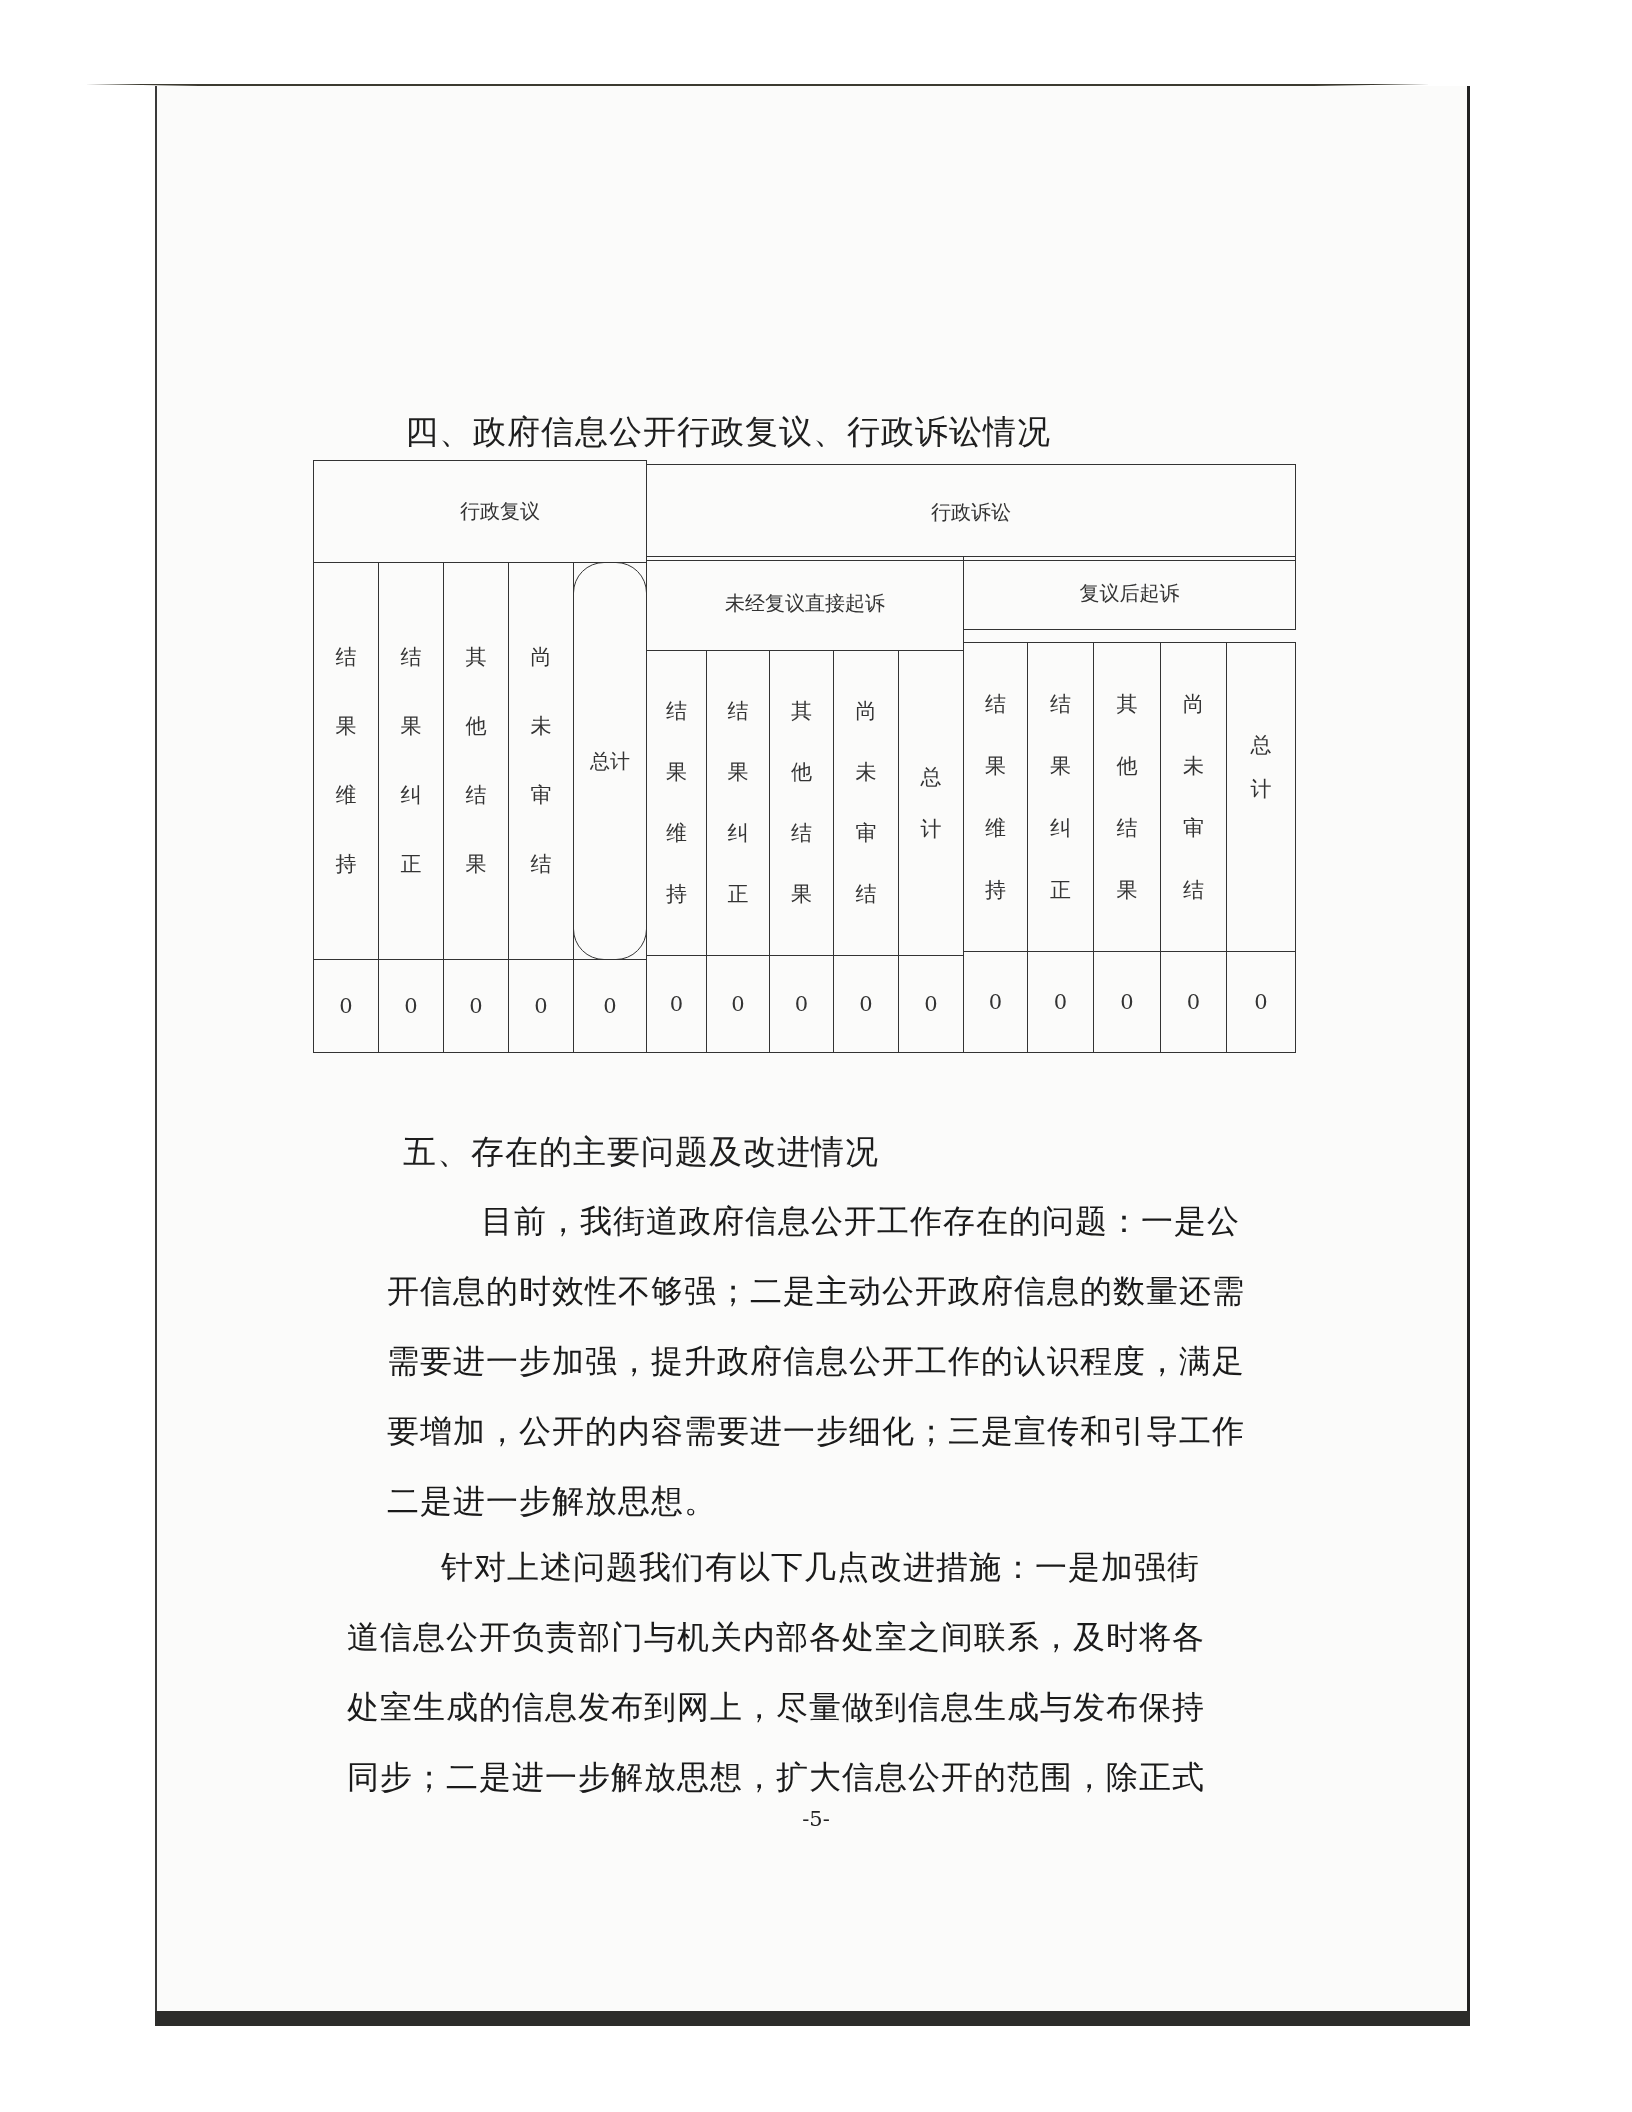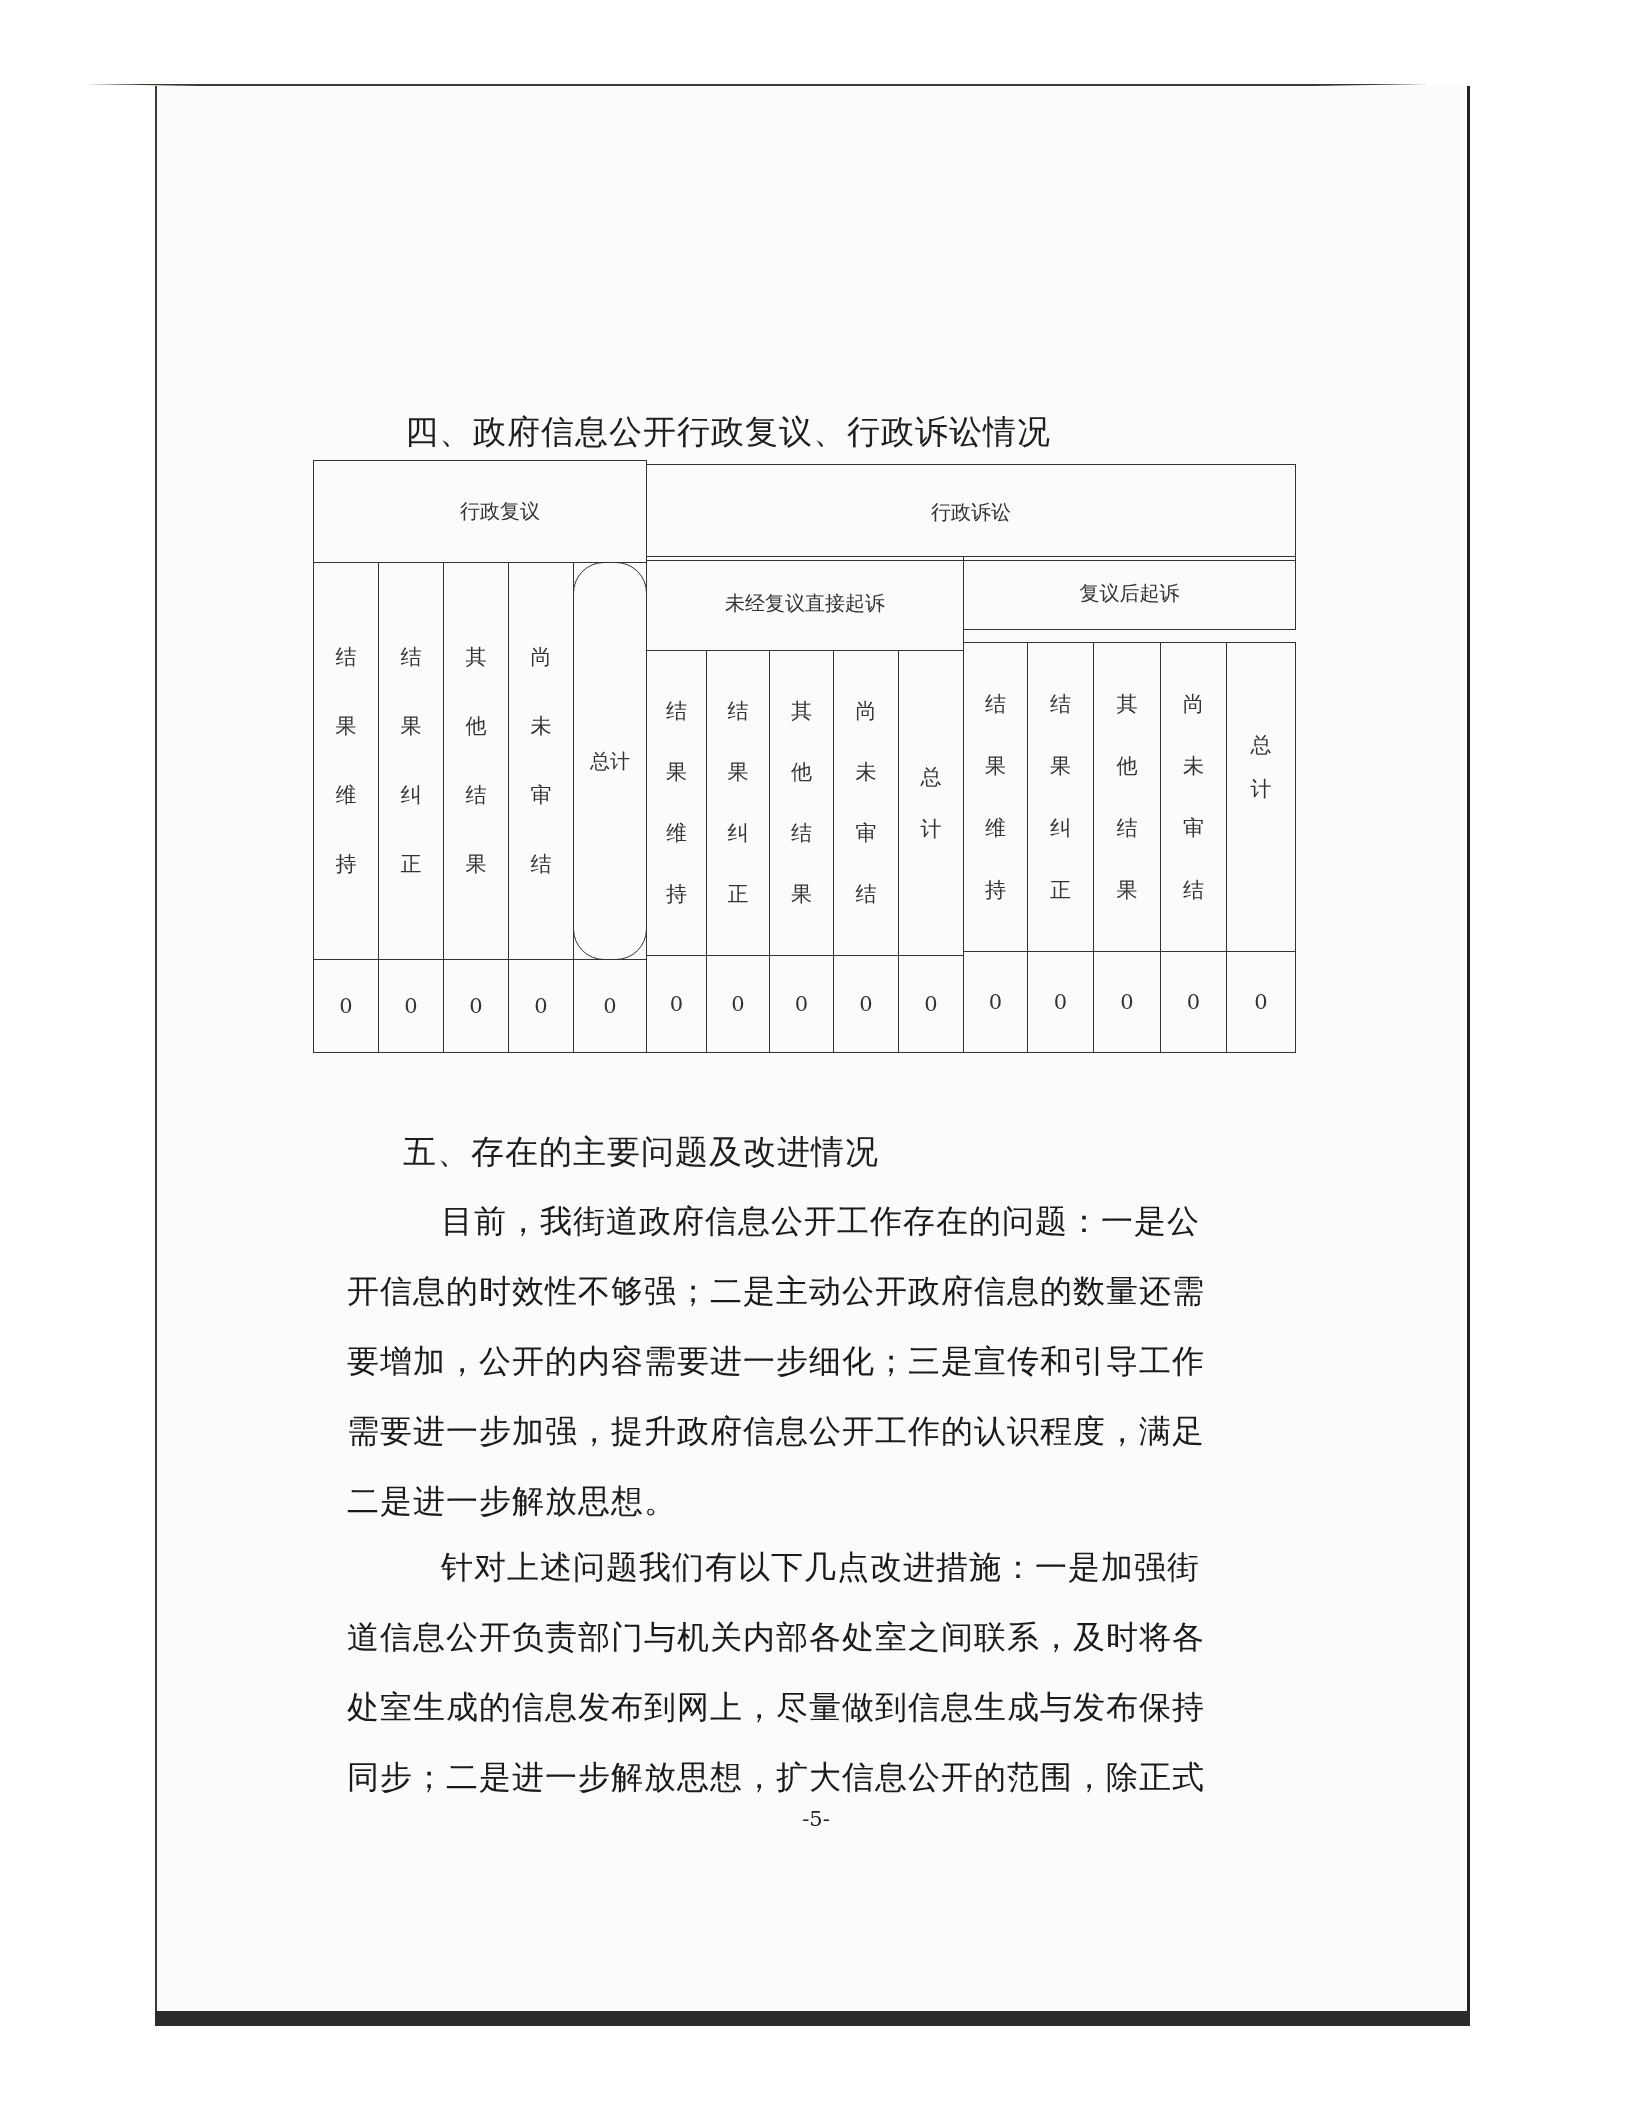--- a/index.html
+++ b/index.html
@@ -169,25 +169,25 @@
   <div class="cell num" style="left:585px;top:495px;width:66px;height:98px;">0</div>
   <div class="cell num" style="left:650px;top:491px;width:65px;height:102px;">0</div>
   <div class="cell num" style="left:714px;top:491px;width:67px;height:102px;">0</div>
   <div class="cell num" style="left:780px;top:491px;width:68px;height:102px;">0</div>
   <div class="cell num" style="left:847px;top:491px;width:67px;height:102px;">0</div>
   <div class="cell num" style="left:913px;top:491px;width:70px;height:102px;">0</div>
 </div>
 
 <div class="section-title" style="left:403px; top:1130px;">五、存在的主要问题及改进情况</div>
 
-<div class="para" style="top:1186px;">
+<div class="para" style="top:1186px;margin-left:40px;">
   <span class="line indent">目前，我街道政府信息公开工作存在的问题：一是公</span>
   <span class="line">开信息的时效性不够强；二是主动公开政府信息的数量还需</span>
+  <span class="line">需要进一步加强，提升政府信息公开工作的认识程度，满足</span>
   <span class="line">要增加，公开的内容需要进一步细化；三是宣传和引导工作</span>
-  <span class="line">需要进一步加强，提升政府信息公开工作的认识程度，满足</span>
   <span class="line">二是进一步解放思想。</span>
 </div>
 
 <div class="para" style="top:1532px;">
   <span class="line indent">针对上述问题我们有以下几点改进措施：一是加强街</span>
   <span class="line">道信息公开负责部门与机关内部各处室之间联系，及时将各</span>
   <span class="line">处室生成的信息发布到网上，尽量做到信息生成与发布保持</span>
   <span class="line">同步；二是进一步解放思想，扩大信息公开的范围，除正式</span>
 </div>
 

